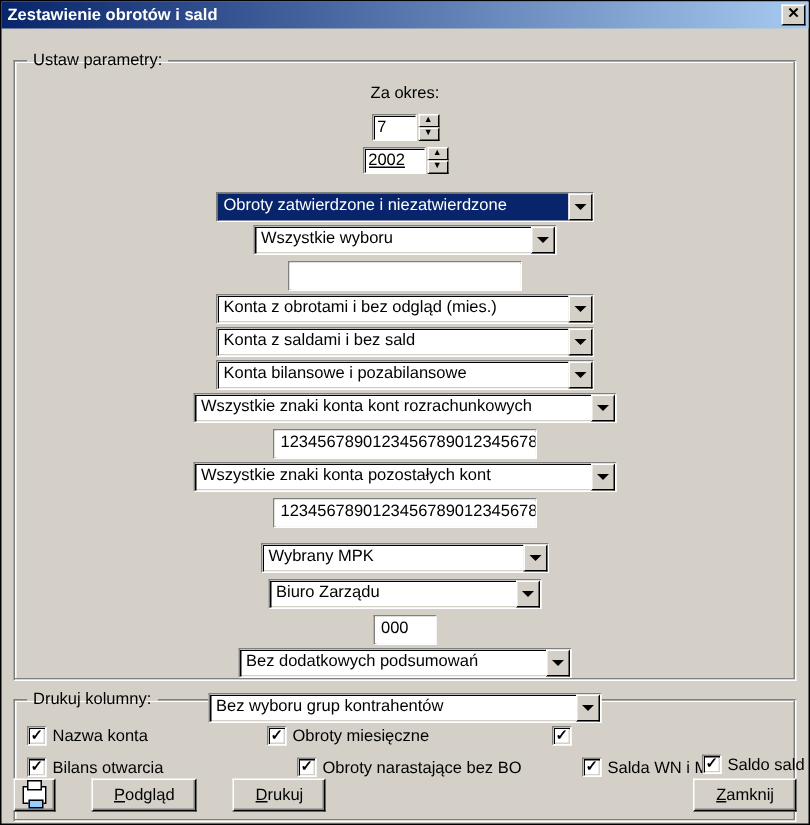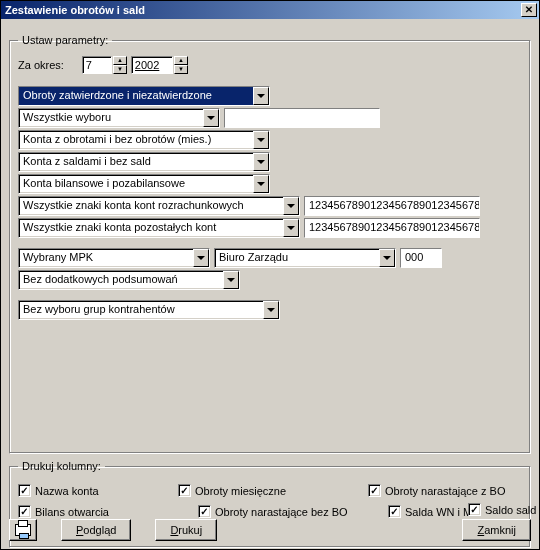--- a/index.html
+++ b/index.html
@@ -92,21 +92,21 @@
   width: 16px;
   background: #d4d0c8;
   border: 1px solid #fff;
   border-right-color: #000; border-bottom-color: #000;
   display: flex; align-items: center; justify-content: center;
   cursor: pointer;
 }
 .combo .btn::after { content: ""; width:0;height:0; border-left:4px solid transparent; border-right:4px solid transparent; border-top:4px solid #000; }
 .textin { }
 .textin .val { background: #fff; color: #000; }
-.param-group .row { margin: 2px 0; }
+.param-group .row { margin: 2px 0; flex-direction: column; }
 .chk-row { display: flex; align-items: center; gap: 4px; }
 .chk {
   width: 13px; height: 13px;
   background: #fff;
   border-top: 1px solid #808080; border-left: 1px solid #808080;
   border-right: 1px solid #fff; border-bottom: 1px solid #fff;
   box-shadow: inset 1px 1px 0 #000, inset -1px -1px 0 #d4d0c8;
   display: inline-flex; align-items: center; justify-content: center;
   cursor: pointer;
 }
@@ -185,21 +185,21 @@
           <span class="val">Wszystkie wyboru</span>
           <span class="btn"></span>
         </span>
         <span class="textin" style="width:156px">
           <span class="val"></span>
         </span>
       </div>
 
       <div class="row ml">
         <span class="combo" style="width:252px">
-          <span class="val">Konta z obrotami i bez obrotów (mies.)</span>
+          <span class="val">Konta z obrotami i bez odgląd (mies.)</span>
           <span class="btn"></span>
         </span>
       </div>
 
       <div class="row ml">
         <span class="combo" style="width:252px">
           <span class="val">Konta z saldami i bez sald</span>
           <span class="btn"></span>
         </span>
       </div>
@@ -271,21 +271,20 @@
         <div class="chk-row" style="width:160px">
           <span class="chk checked"></span>
           <span>Nazwa konta</span>
         </div>
         <div class="chk-row" style="width:190px">
           <span class="chk checked"></span>
           <span>Obroty miesięczne</span>
         </div>
         <div class="chk-row" style="width:150px">
           <span class="chk checked"></span>
-          <span>Obroty narastające z BO</span>
         </div>
         <div class="chk-row" style="width:180px">
           <span class="chk checked"></span>
           <span>Bilans otwarcia</span>
         </div>
         <div class="chk-row" style="width:190px">
           <span class="chk checked"></span>
           <span>Obroty narastające bez BO</span>
         </div>
         <div class="chk-row" style="width:100px">

